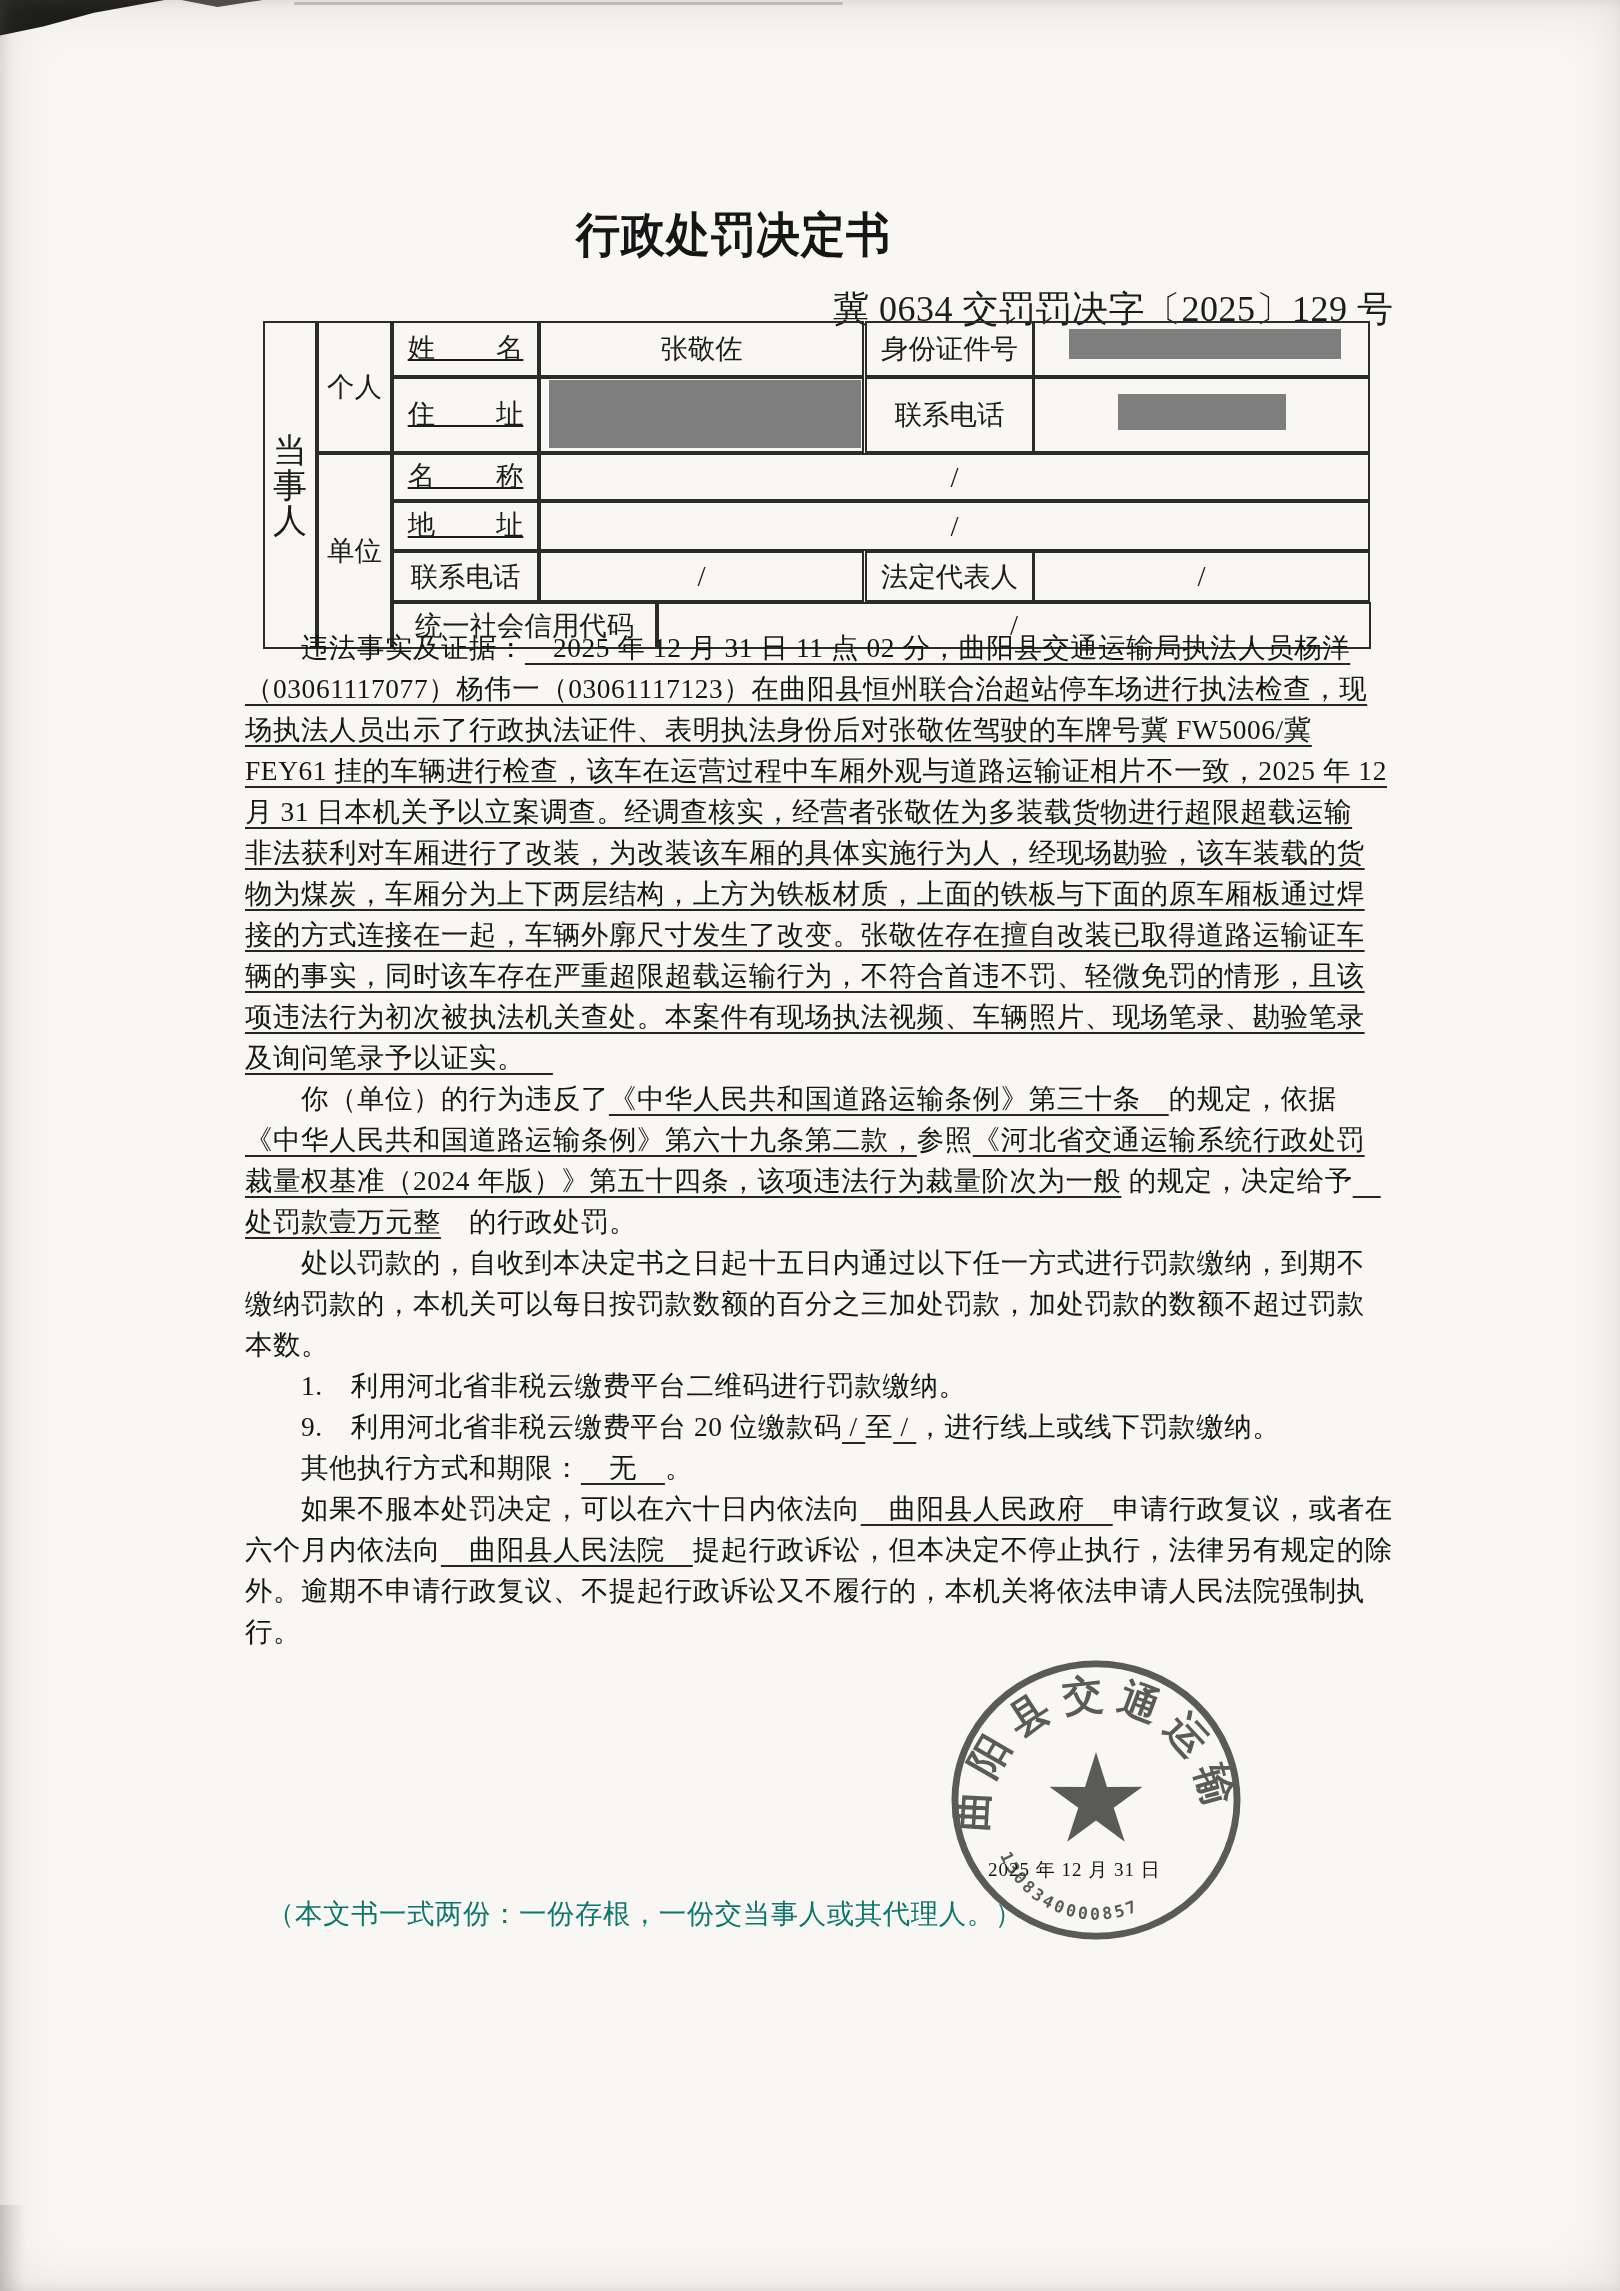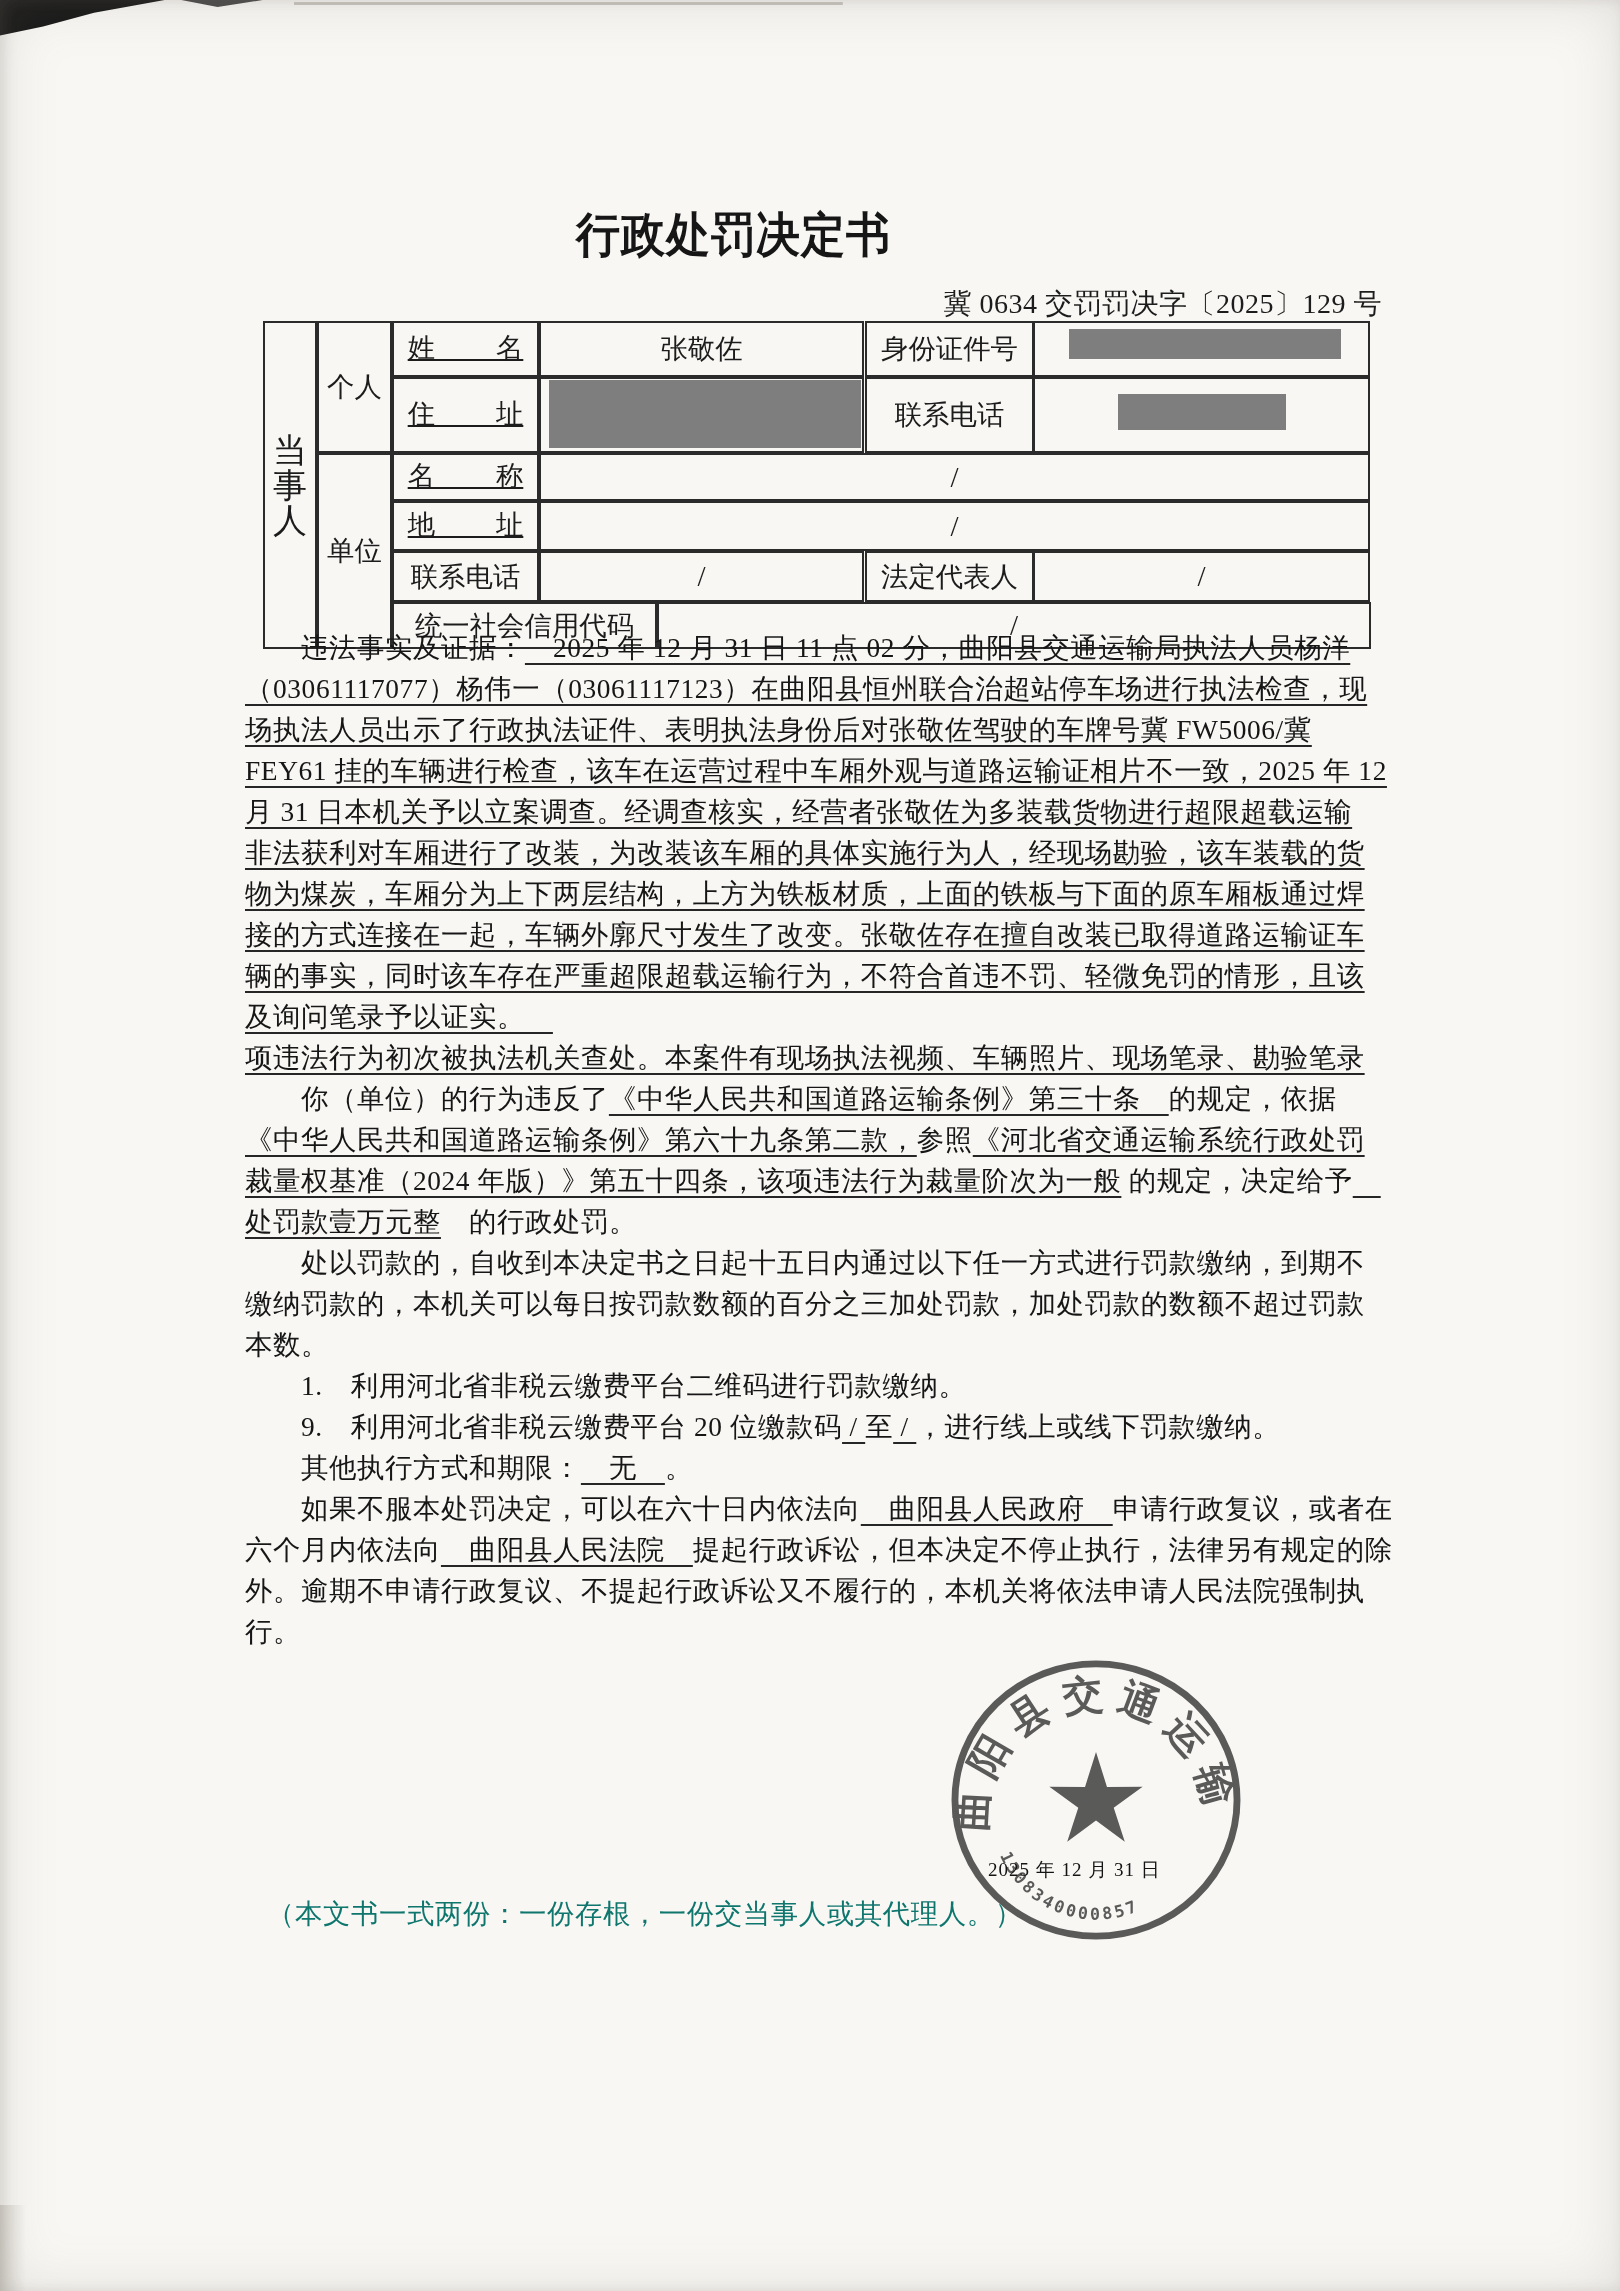--- a/index.html
+++ b/index.html
@@ -12,21 +12,21 @@
   .page-shade{position:absolute;inset:0;pointer-events:none;
     box-shadow:inset 0 0 59px rgba(120,115,105,.18), inset 3.9px 0 13.7px rgba(110,105,95,.18);}
   .title{
     position:absolute;left:576px;top:206px;
     font-family:"Liberation Sans","DejaVu Sans",sans-serif;
     font-weight:bold;font-size:44px;letter-spacing:1px;color:#161616;
     transform:scaleY(1.08);
   }
   .doc-number{
     position:absolute;left:833px;top:285px;width:549px;text-align:right;
-    font-size:28px;letter-spacing:0.5px;color:#1c1c1c;white-space:nowrap;
+    font-size:36px;letter-spacing:0.5px;color:#1c1c1c;white-space:nowrap;
   }
   
   .ptable{position:absolute;left:263px;top:321px;width:1108px;height:328px;}
   .cell{position:absolute;box-sizing:border-box;border:2px solid #2b2b2b;
     display:flex;align-items:center;justify-content:center;
     font-size:27.4px;color:#1c1c1c;background:transparent;}
   .cell.spread{justify-content:stretch;display:block;text-align:justify;text-align-last:justify;
     padding:0 13.7px;line-height:1;display:flex;align-items:center;}
   .cell.spread > span{width:100%;text-align:justify;text-align-last:justify;text-decoration:underline;}
   .side-head{flex-direction:column;line-height:35px;font-size:34px;
@@ -109,22 +109,22 @@
 <div class="body-text">
     <div class="tline"><span>　　违法事实及证据：</span><span class="u">　2025 年 12 月 31 日 11 点 02 分，曲阳县交通运输局执法人员杨洋</span></div>
     <div class="tline"><span class="u">（03061117077）杨伟一（03061117123）在曲阳县恒州联合治超站停车场进行执法检查，现</span></div>
     <div class="tline"><span class="u">场执法人员出示了行政执法证件、表明执法身份后对张敬佐驾驶的车牌号冀 FW5006/冀</span></div>
     <div class="tline"><span class="u">FEY61 挂的车辆进行检查，该车在运营过程中车厢外观与道路运输证相片不一致，2025 年 12</span></div>
     <div class="tline"><span class="u">月 31 日本机关予以立案调查。经调查核实，经营者张敬佐为多装载货物进行超限超载运输</span></div>
     <div class="tline"><span class="u">非法获利对车厢进行了改装，为改装该车厢的具体实施行为人，经现场勘验，该车装载的货</span></div>
     <div class="tline"><span class="u">物为煤炭，车厢分为上下两层结构，上方为铁板材质，上面的铁板与下面的原车厢板通过焊</span></div>
     <div class="tline"><span class="u">接的方式连接在一起，车辆外廓尺寸发生了改变。张敬佐存在擅自改装已取得道路运输证车</span></div>
     <div class="tline"><span class="u">辆的事实，同时该车存在严重超限超载运输行为，不符合首违不罚、轻微免罚的情形，且该</span></div>
+    <div class="tline"><span class="u">项违法行为初次被执法机关查处。本案件有现场执法视频、车辆照片、现场笔录、勘验笔录</span></div>
     <div class="tline"><span class="u">及询问笔录予以证实。　</span></div>
-    <div class="tline"><span class="u">项违法行为初次被执法机关查处。本案件有现场执法视频、车辆照片、现场笔录、勘验笔录</span></div>
     <div class="tline"><span>　　你（单位）的行为违反了</span><span class="u">《中华人民共和国道路运输条例》第三十条　</span><span>的规定，依据</span></div>
     <div class="tline"><span class="u">《中华人民共和国道路运输条例》第六十九条第二款，</span><span>参照</span><span class="u">《河北省交通运输系统行政处罚</span></div>
     <div class="tline"><span class="u">裁量权基准（2024 年版）》第五十四条，该项违法行为裁量阶次为一般</span><span> 的规定，决定给予</span><span class="u">　</span></div>
     <div class="tline"><span class="u">处罚款壹万元整</span><span>　的行政处罚。</span></div>
     <div class="tline"><span>　　处以罚款的，自收到本决定书之日起十五日内通过以下任一方式进行罚款缴纳，到期不</span></div>
     <div class="tline"><span>缴纳罚款的，本机关可以每日按罚款数额的百分之三加处罚款，加处罚款的数额不超过罚款</span></div>
     <div class="tline"><span>本数。</span></div>
     <div class="tline"><span>　　1.　利用河北省非税云缴费平台二维码进行罚款缴纳。</span></div>
     <div class="tline"><span>　　9.　利用河北省非税云缴费平台 20 位缴款码</span><span class="u"> / </span><span>至</span><span class="u"> / </span><span>，进行线上或线下罚款缴纳。</span></div>
     <div class="tline"><span>　　其他执行方式和期限：</span><span class="u">　无　</span><span>。</span></div>

